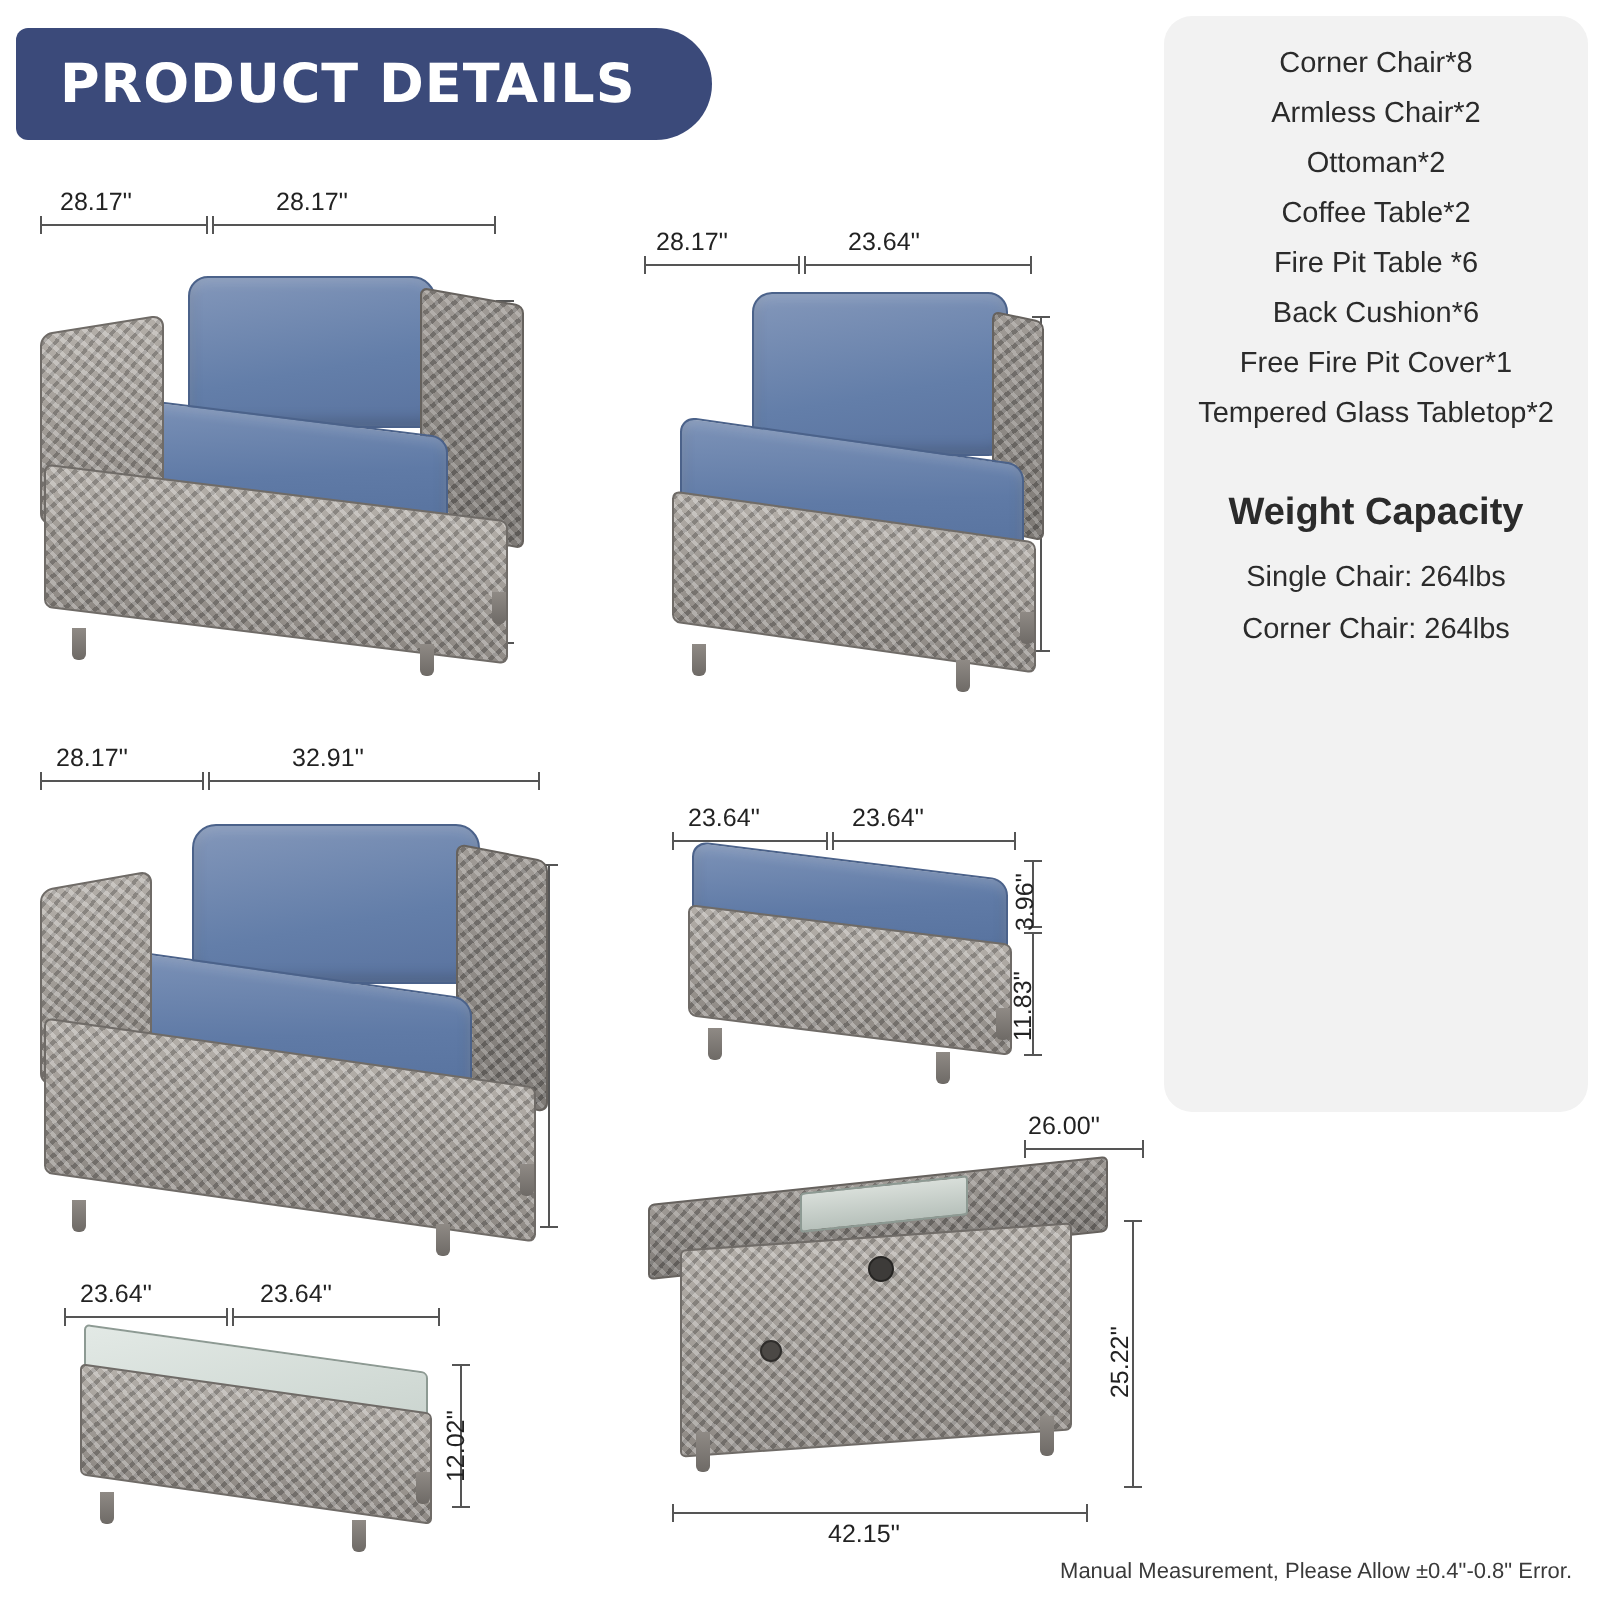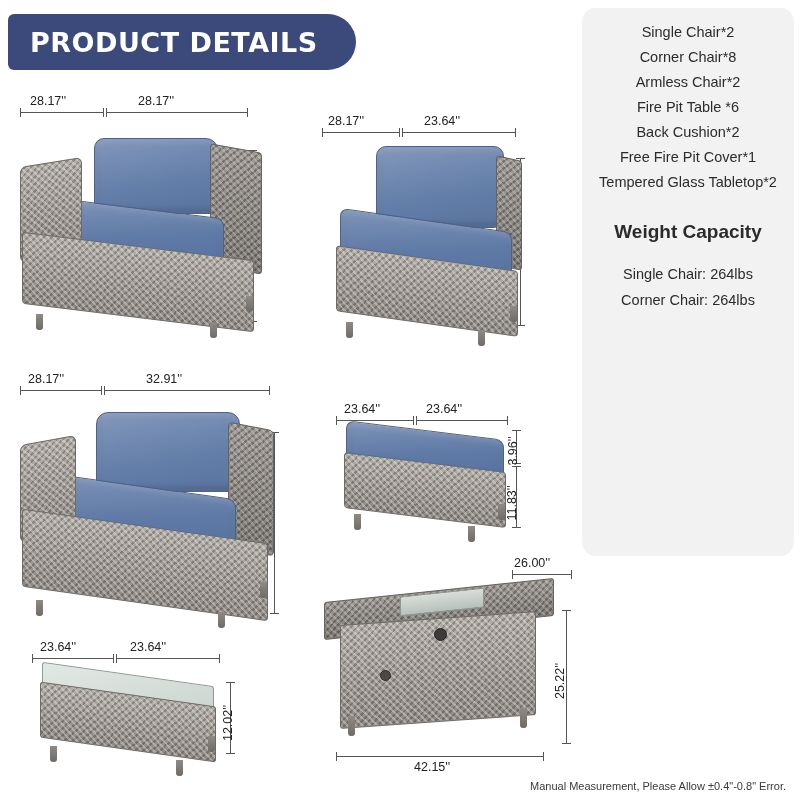--- a/index.html
+++ b/index.html
@@ -59,21 +59,21 @@
     color: #2b2b2b;
   }
   .info-title-2 {
     text-align: center;
     font-size: 19px;
     font-weight: bold;
     color: #2b2b2b;
     margin-top: 26px;
   }
   .cap-list {
-    margin: 18px 0 0 0;
+    margin: 8px 0 0 0;
     padding: 0;
     list-style: none;
   }
   .cap-list li {
     text-align: center;
     font-size: 14.5px;
     line-height: 26px;
     color: #2b2b2b;
   }
 
@@ -170,25 +170,26 @@
 </style>
 </head>
 <body>
 
 <div class="header-banner">
   <div class="title">PRODUCT DETAILS</div>
 </div>
 
 <div class="info-panel">
   <ul class="info-list">
-    <li>Single Chair*2</li>
     <li>Corner Chair*8</li>
     <li>Armless Chair*2</li>
+    <li>Ottoman*2</li>
+    <li>Coffee Table*2</li>
     <li>Fire Pit Table *6</li>
-    <li>Back Cushion*2</li>
+    <li>Back Cushion*6</li>
     <li>Free Fire Pit Cover*1</li>
     <li>Tempered Glass Tabletop*2</li>
   </ul>
   <div class="info-title-2">Weight Capacity</div>
   <ul class="cap-list">
     <li>Single Chair: 264lbs</li>
     <li>Corner Chair:  264lbs</li>
   </ul>
 </div>
 

